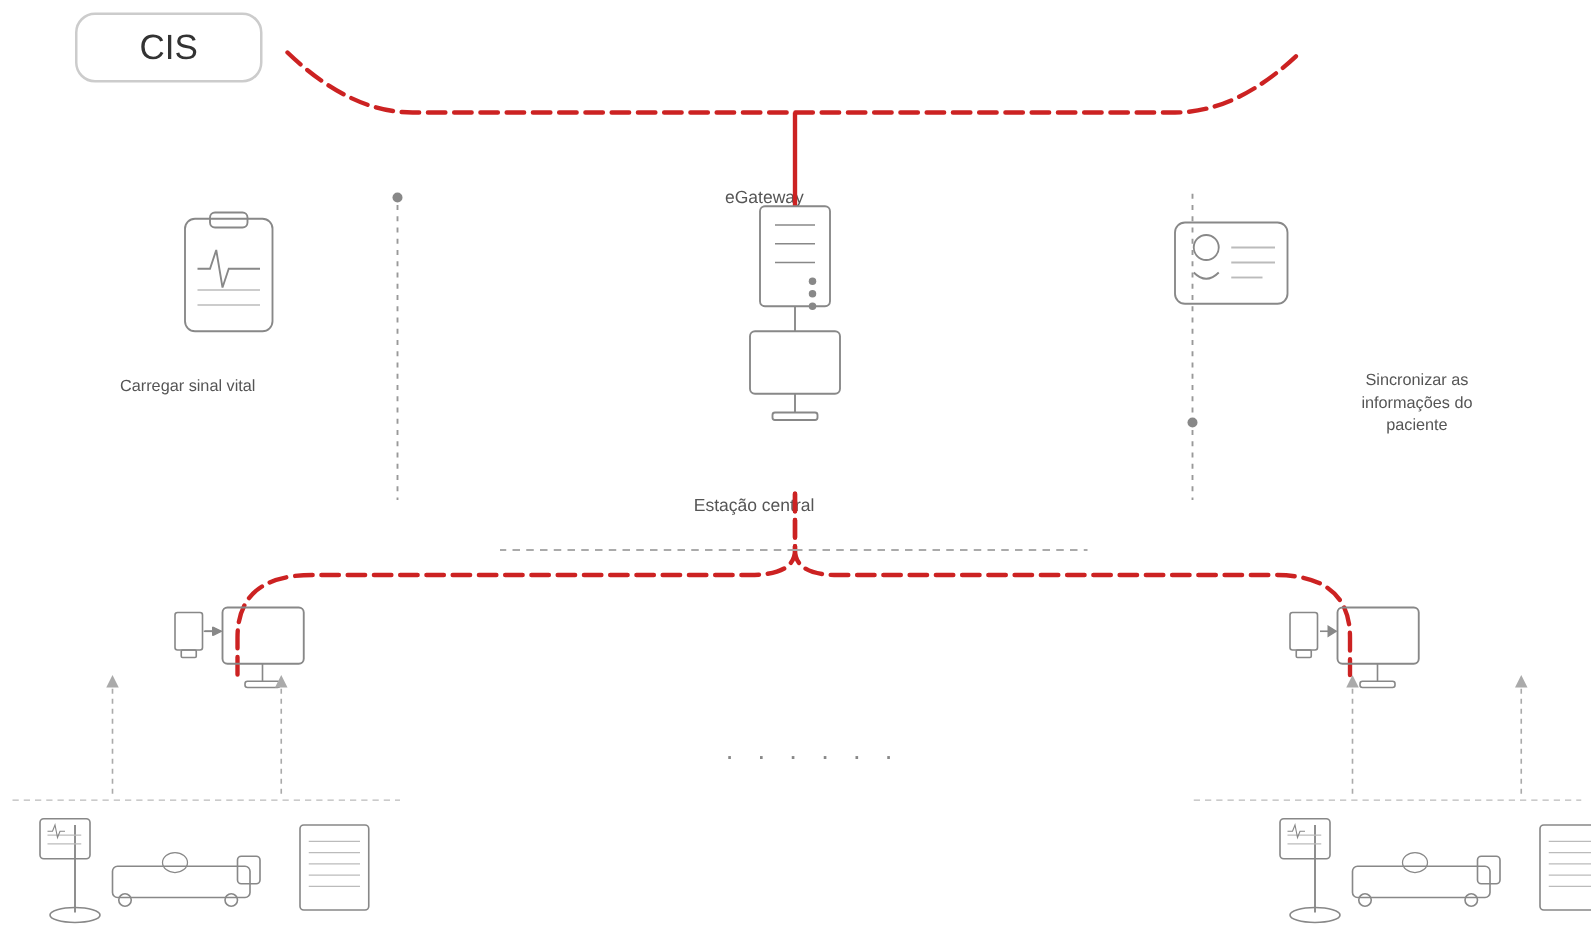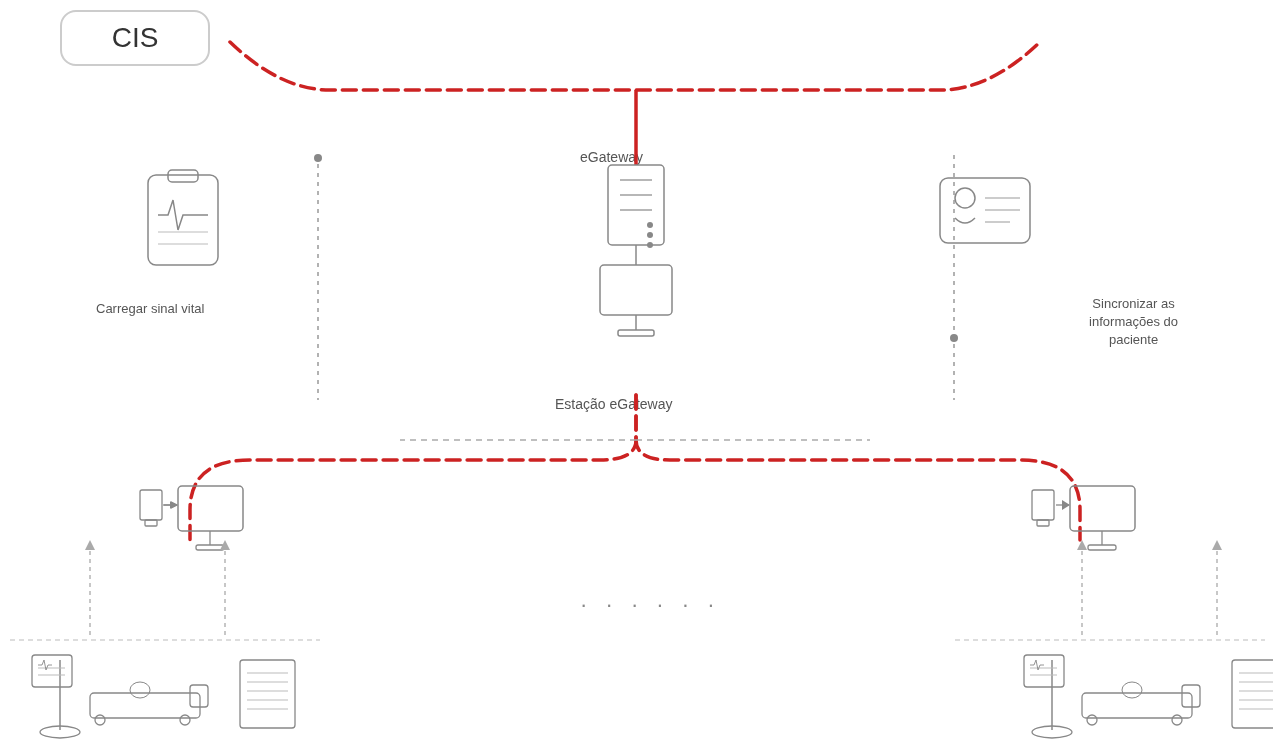--- a/index.html
+++ b/index.html
@@ -61,21 +61,21 @@
 
   <div class="label-box cis-box">
     <span>CIS</span>
   </div>
 
 
   <div class="text-label egateway-label">
     <span>eGateway</span>
   </div>
   <div class="text-label estacao-label">
-    <span>Estação eGateway</span>
+    <span>Estação central</span>
   </div>
   <div class="text-label carregar-label">
     <span>Carregar sinal vital</span>
   </div>
   <div class="text-label sincronizar-label">
     Sincronizar as<br>informações do<br>paciente
   </div>
   <div class="text-label dots-label">
     <span>· · · · · ·</span>
   </div>

